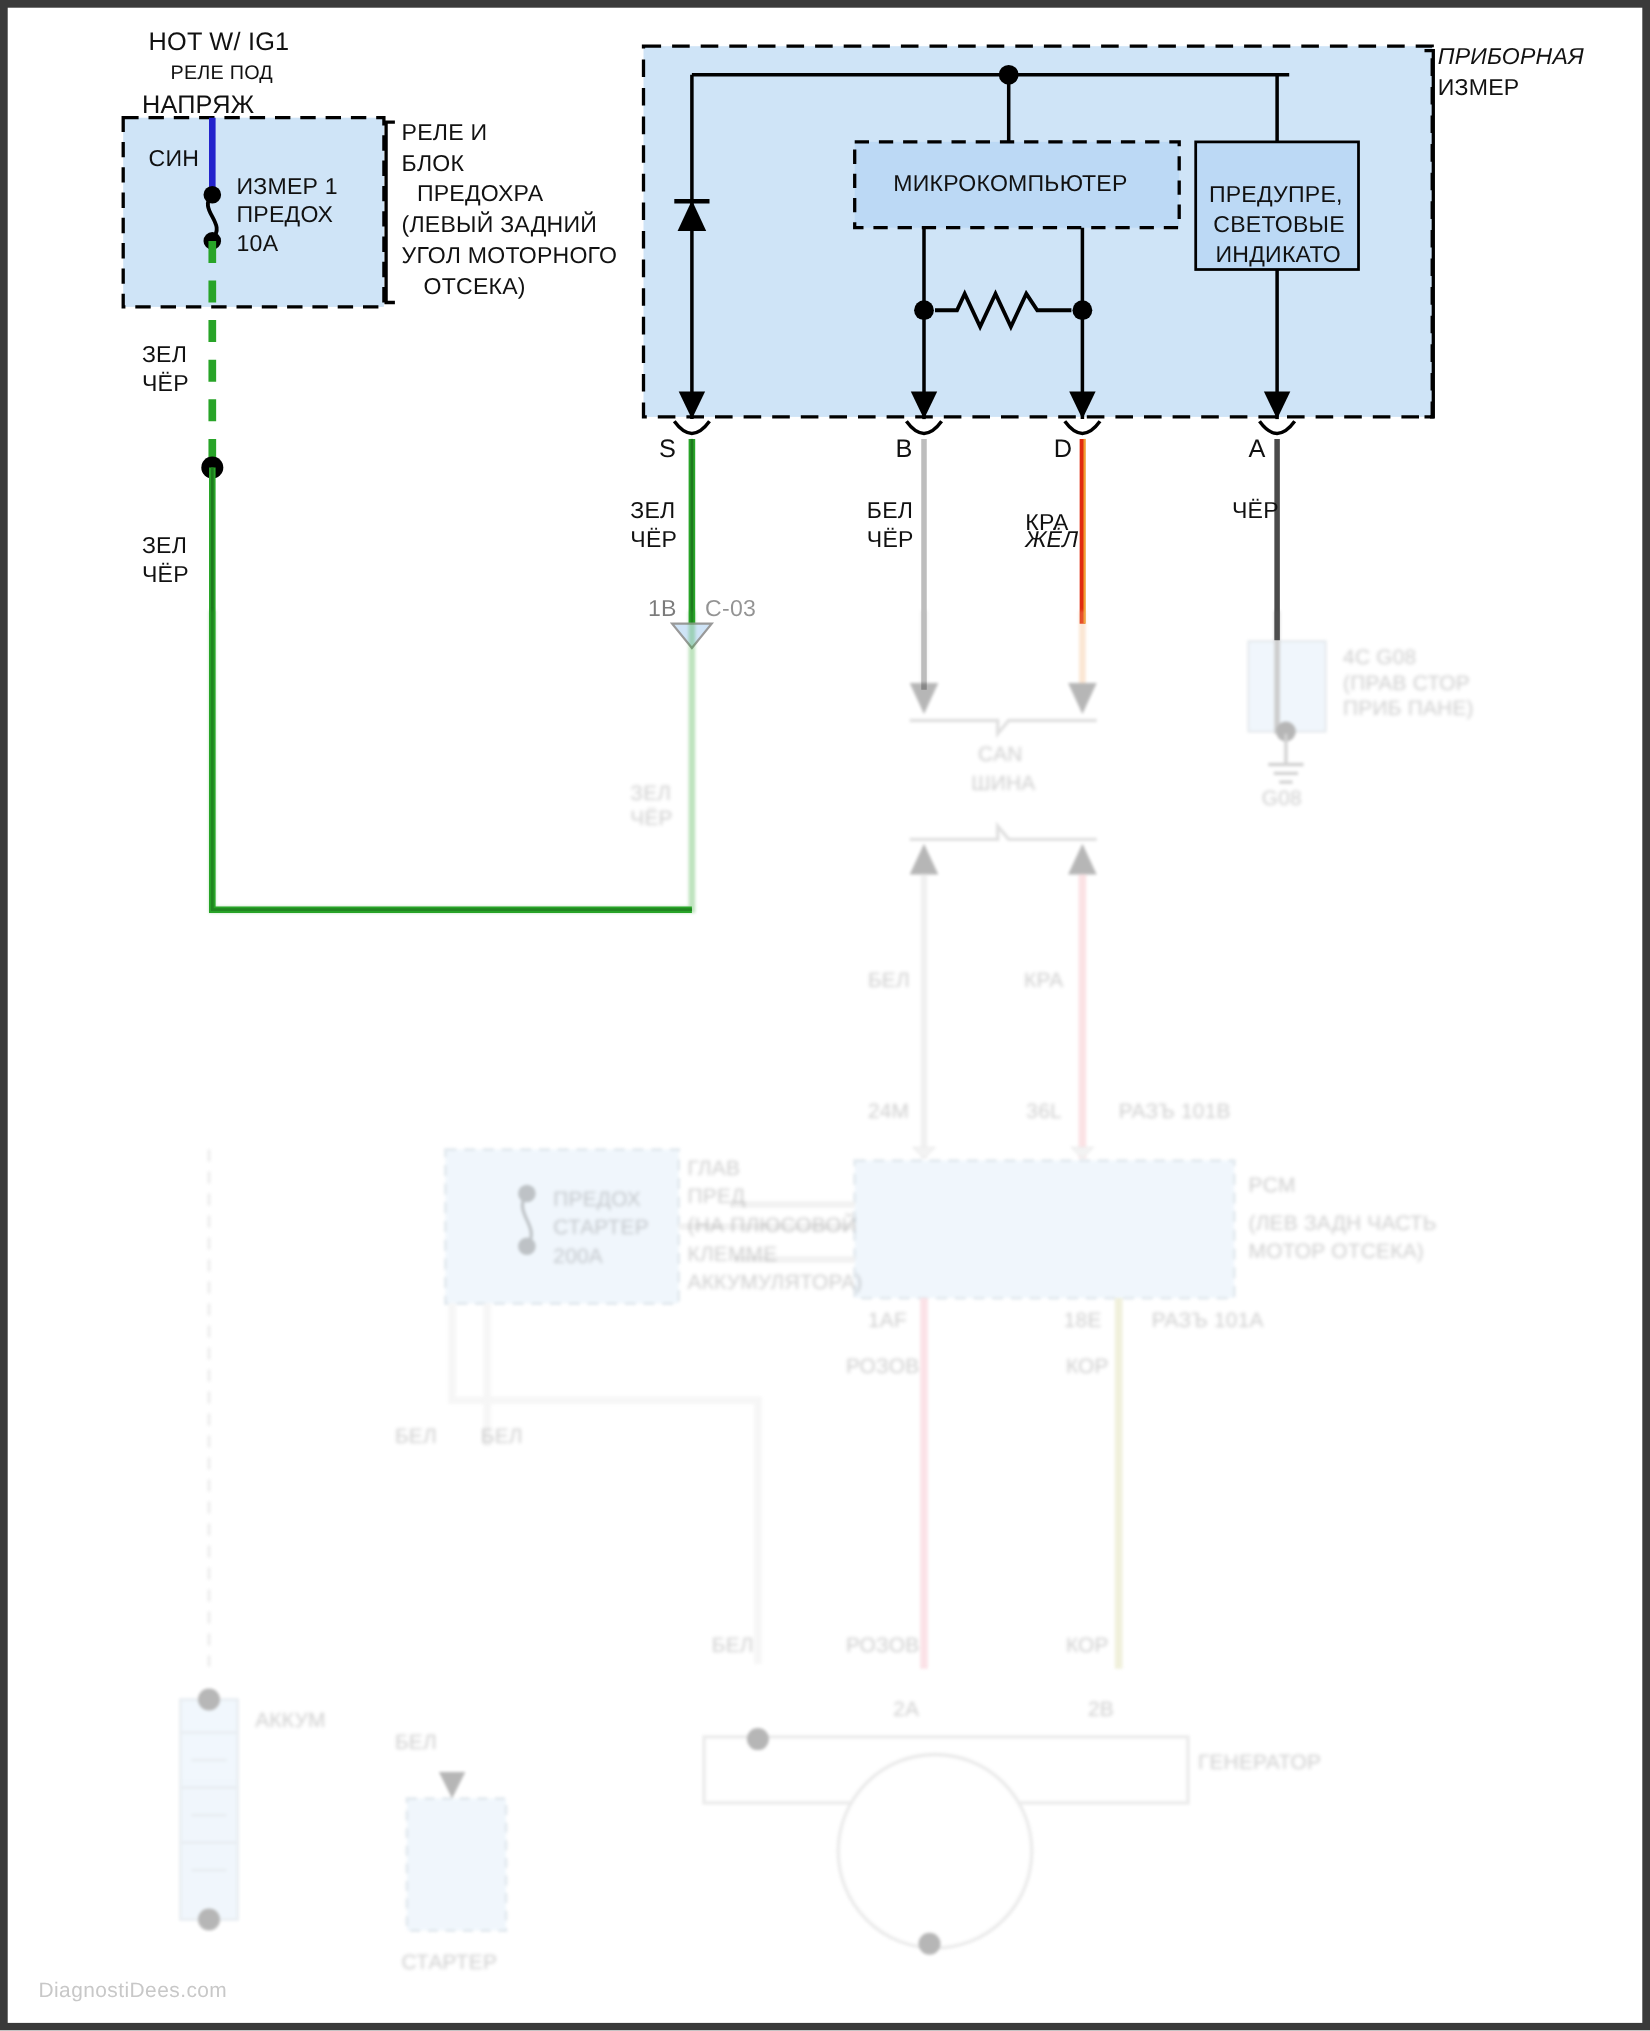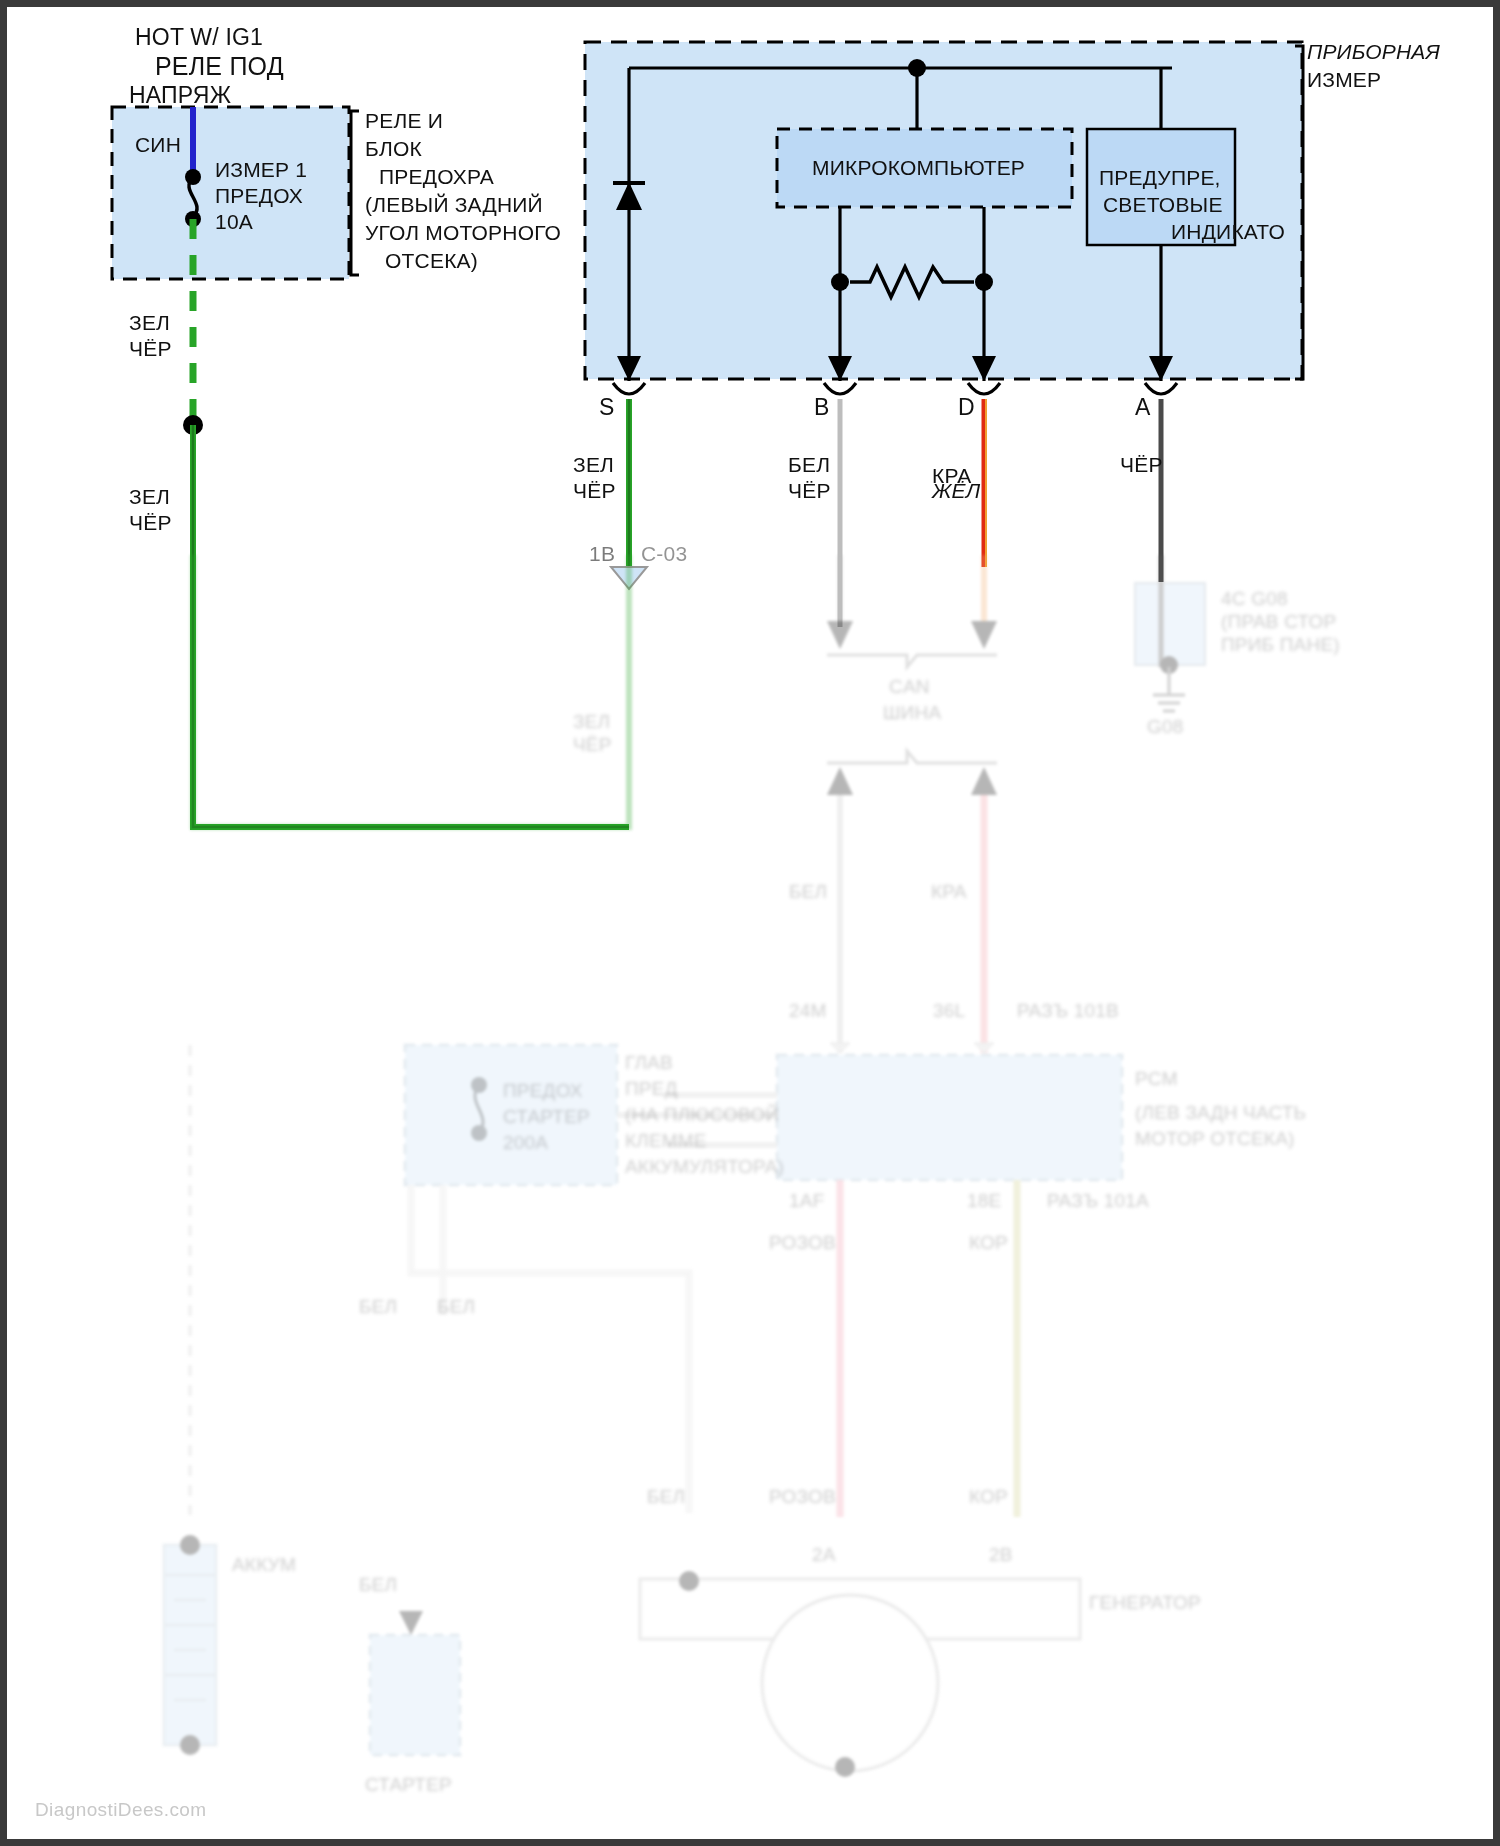--- a/index.html
+++ b/index.html
@@ -184,21 +184,21 @@
     <rect x="363" y="1080" width="90" height="120" fill="#cfe4f7" stroke="#9fb6c8" stroke-width="2.5" stroke-dasharray="9,7"></rect>
     <polygon points="404,1080 392,1056 416,1056" fill="#111"></polygon>
 
     <rect x="633" y="1024" width="440" height="60" fill="#ffffff" stroke="#bdbdbd" stroke-width="3"></rect>
     <circle cx="843" cy="1128" r="88" fill="#ffffff" stroke="#bdbdbd" stroke-width="3"></circle>
     <circle cx="682" cy="1026" r="10" fill="#111"></circle>
     <circle cx="838" cy="1212" r="10" fill="#111"></circle>
   </svg>
 
   <div class="lbl" style="left:128px; top:18px; font-size:23px;">HOT W/ IG1</div>
-  <div class="lbl" style="left:148px; top:47px; font-size:25px;">РЕЛЕ ПОД</div>
+  <div class="lbl" style="left:148px; top:47px; font-size:18px;">РЕЛЕ ПОД</div>
   <div class="lbl" style="left:122px; top:76px; font-size:23px;">НАПРЯЖ</div>
 
   <div class="lbl" style="left:128px; top:125px;">СИН</div>
 
   <div class="lbl" style="left:208px; top:150px;">ИЗМЕР 1</div>
   <div class="lbl" style="left:208px; top:176px;">ПРЕДОХ</div>
   <div class="lbl" style="left:208px; top:202px;">10А</div>
 
   <div class="lbl" style="left:358px; top:101px;">РЕЛЕ И</div>
   <div class="lbl" style="left:358px; top:129px;">БЛОК</div>
@@ -209,21 +209,21 @@
 
   <div class="lbl" style="left:122px; top:303px;">ЗЕЛ</div>
   <div class="lbl" style="left:122px; top:329px;">ЧЁР</div>
   <div class="lbl" style="left:122px; top:477px;">ЗЕЛ</div>
   <div class="lbl" style="left:122px; top:503px;">ЧЁР</div>
 
   <div class="lbl" style="left:805px; top:148px;">МИКРОКОМПЬЮТЕР</div>
 
   <div class="lbl" style="left:1092px; top:158px;text-align:center;">ПРЕДУПРЕ,</div>
   <div class="lbl" style="left:1096px; top:185px;">СВЕТОВЫЕ</div>
-  <div class="lbl" style="left:1164px; top:212px;">ИНДИКАТО</div>
+  <div class="lbl" style="left:1098px; top:212px;">ИНДИКАТО</div>
 
   <div class="lbl" style="left:1300px; top:32px;font-style:italic;">ПРИБОРНАЯ</div>
   <div class="lbl" style="left:1300px; top:60px;">ИЗМЕР</div>
 
   <div class="lbl pin" style="left:592px; top:388px;">S</div>
   <div class="lbl pin" style="left:807px; top:388px;">B</div>
   <div class="lbl pin" style="left:951px; top:388px;">D</div>
   <div class="lbl pin" style="left:1128px; top:388px;">A</div>
 
   <div class="lbl" style="left:566px; top:445px;">ЗЕЛ</div>

